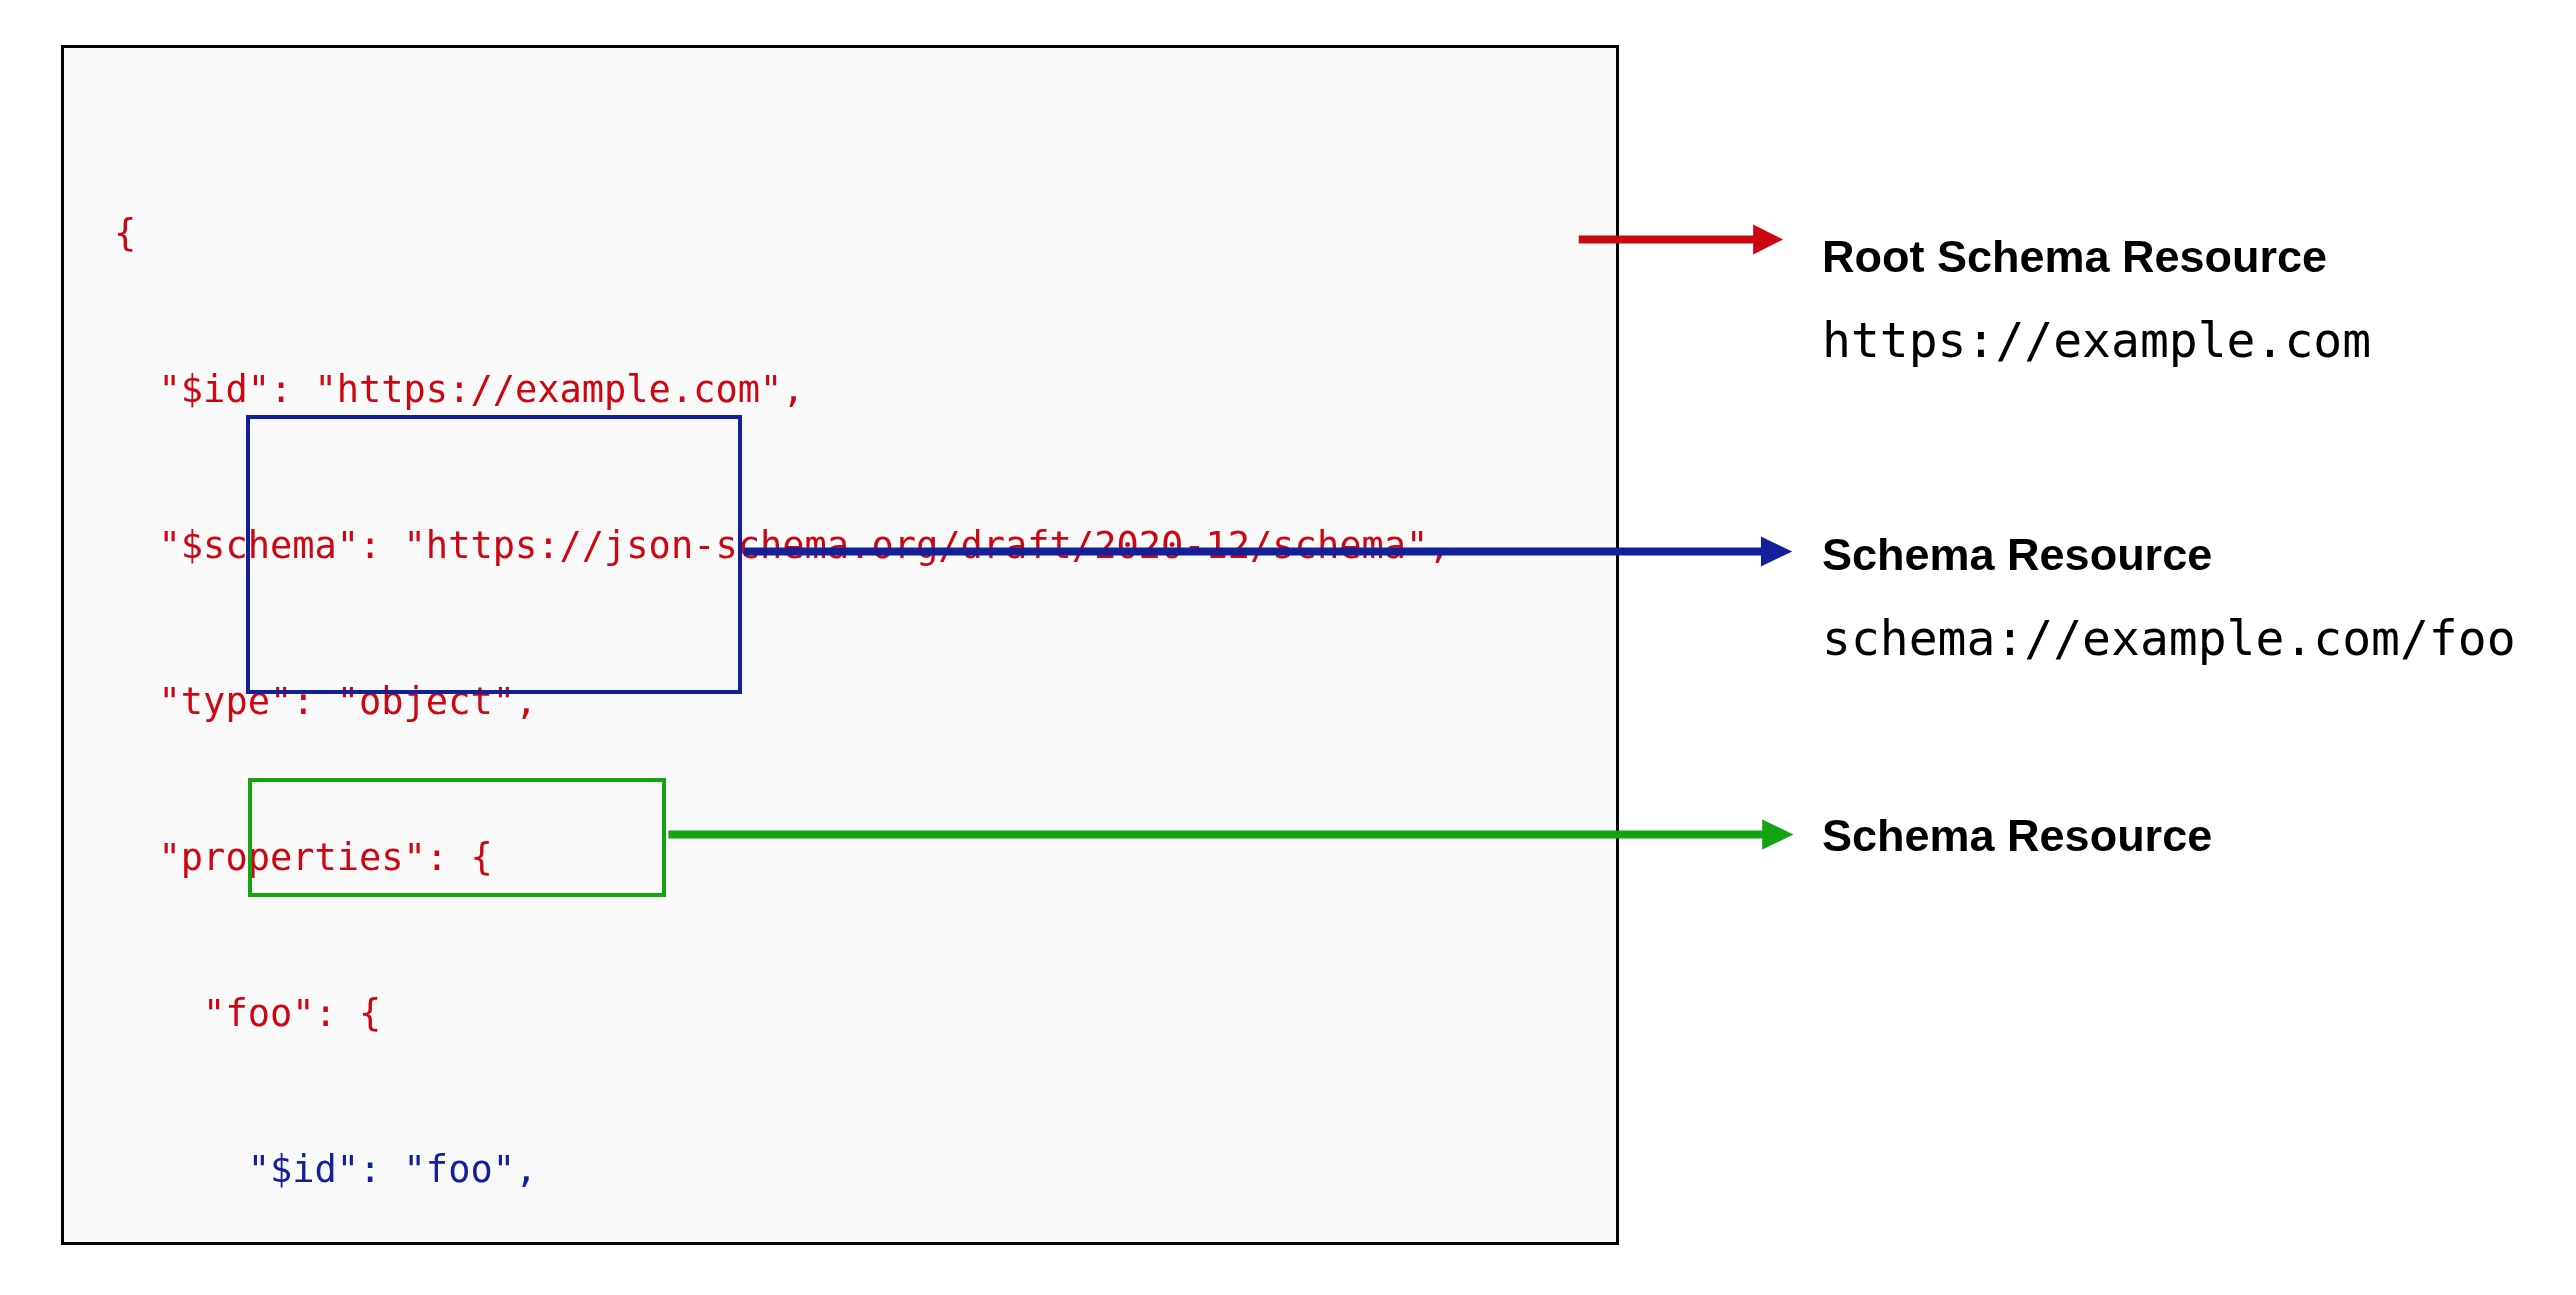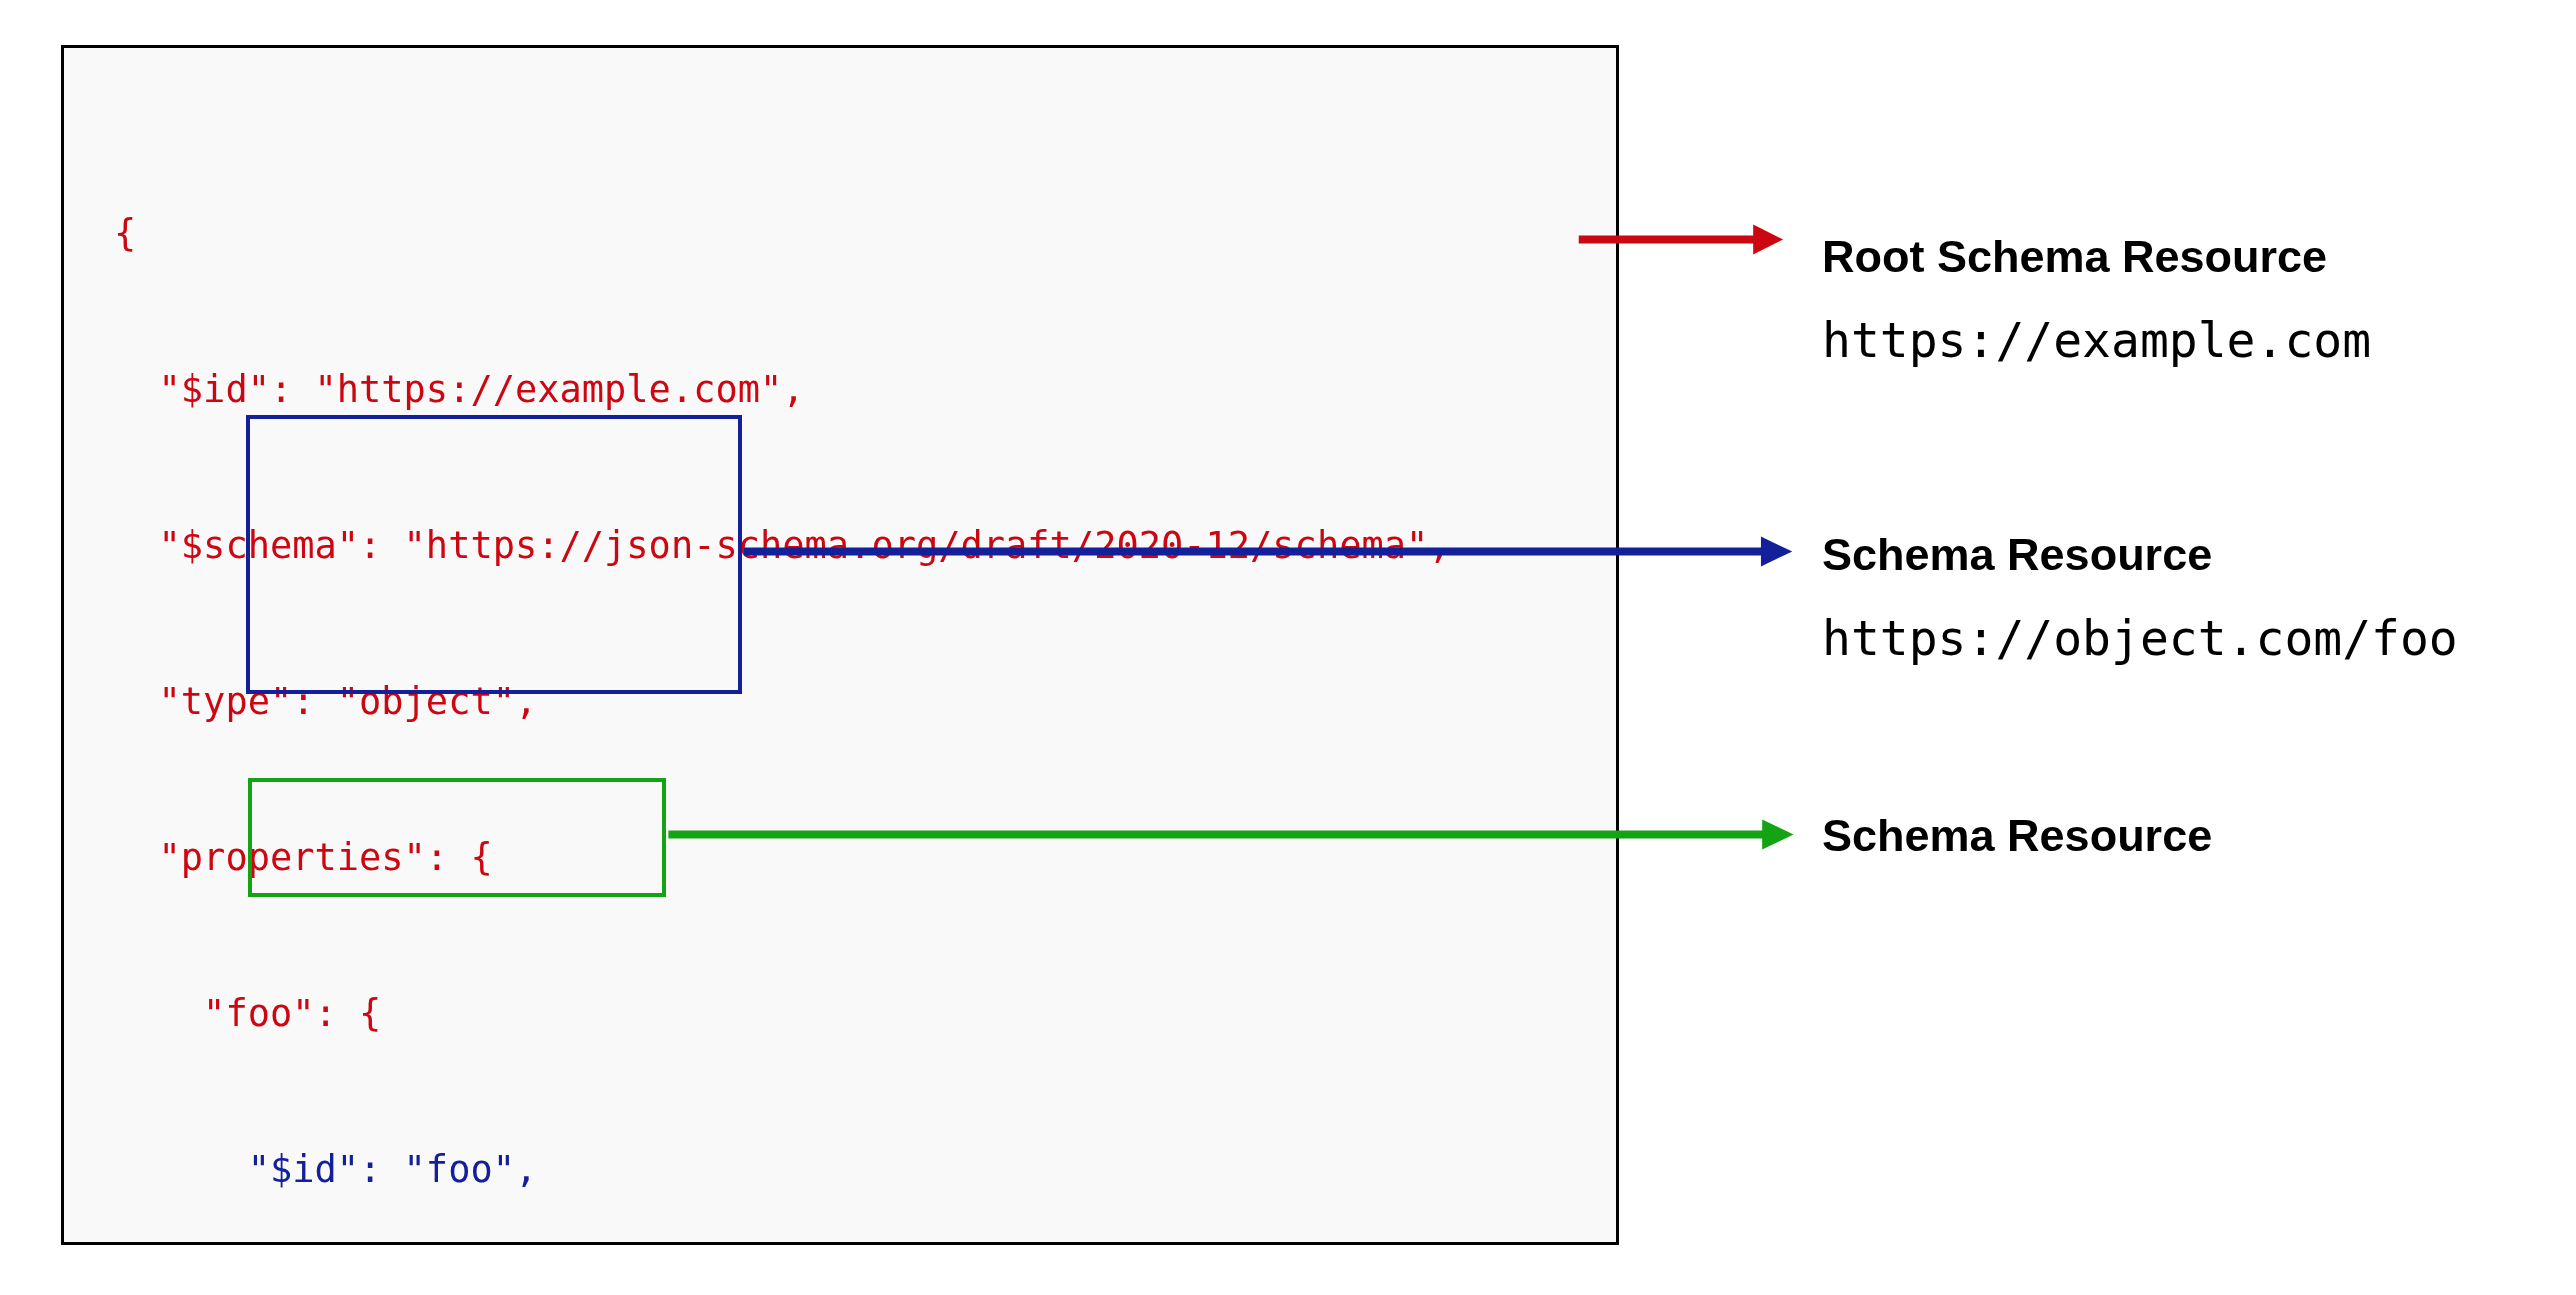--- a/index.html
+++ b/index.html
@@ -147,21 +147,21 @@
     <polygon points="1536,12 1580,33 1536,54" fill="#13a313"></polygon>
   </svg>
 
   <div class="annotation" id="ann-root">
     <div class="ann-title">Root Schema Resource</div>
     <div class="ann-url">https://example.com</div>
   </div>
 
   <div class="annotation" id="ann-foo">
     <div class="ann-title">Schema Resource</div>
-    <div class="ann-url">https://object.com/foo</div>
+    <div class="ann-url">schema://example.com/foo</div>
   </div>
 
   <div class="annotation" id="ann-bar">
     <div class="ann-title">Schema Resource</div>
   </div>
 
 </div>
 
 
 </body></html>

